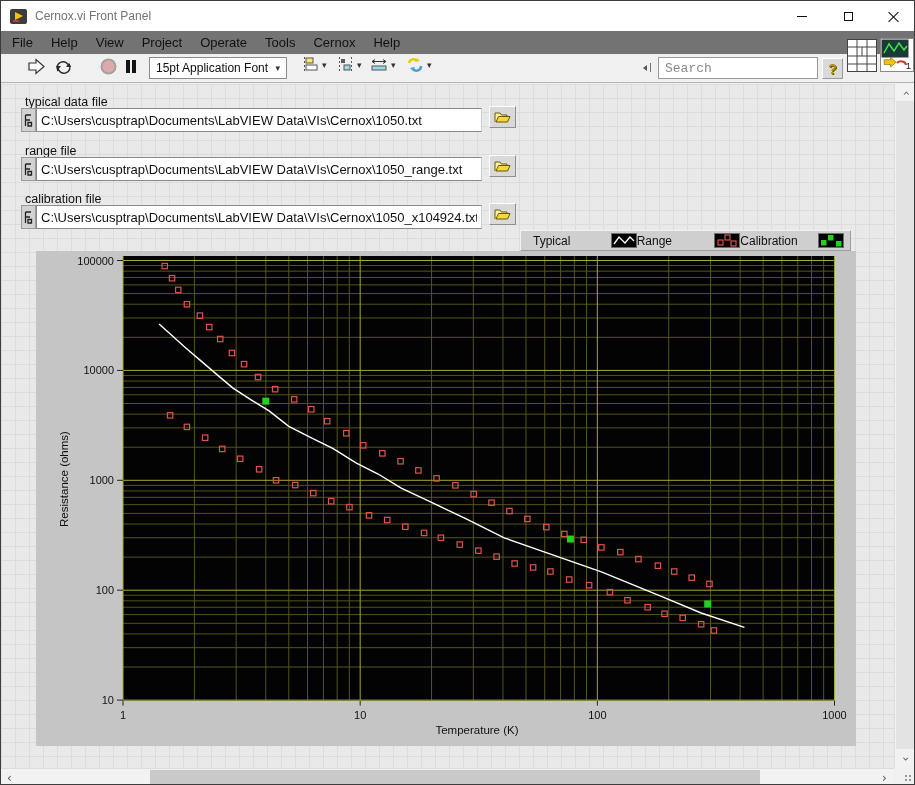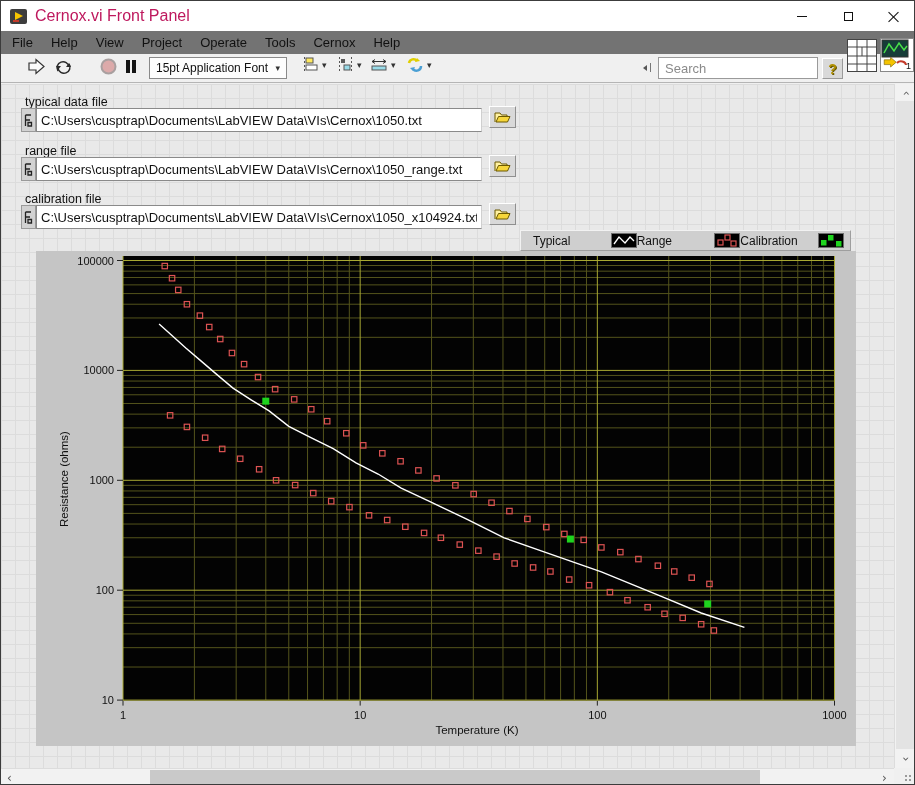--- a/index.html
+++ b/index.html
@@ -4,42 +4,42 @@
 <style>
   html,body{margin:0;padding:0;background:#9a9a9a;}
   *{box-sizing:border-box;}
   #window{position:relative;width:915px;height:785px;background:#f0f0f0;
     font-family:"Liberation Sans",sans-serif;border:1px solid #3c3c3c;overflow:hidden;}
   
   .titlebar{position:absolute;left:0;top:0;width:100%;height:30px;background:#ffffff;display:flex;align-items:center;}
   .lv-icon{width:17px;height:15px;background:#3d3d3d;border-radius:2px;margin:0 8px 0 9px;position:relative;}
   .lv-icon .tri{position:absolute;left:5px;top:3px;width:0;height:0;border-left:8px solid #f5c400;border-top:4.5px solid transparent;border-bottom:4.5px solid transparent;}
   .lv-icon .red{position:absolute;left:3px;bottom:2px;width:6px;height:2px;background:#c43a2a;}
-  .title-text{font-size:16px;color:#be185d;}
+  .title-text{font-size:12px;color:#737373;}
   .win-btn{position:absolute;top:0;width:46px;height:30px;display:flex;align-items:center;justify-content:center;}
   .g-min{width:10px;height:1px;background:#111;}
   .g-max{width:9px;height:9px;border:1px solid #111;}
   .g-close{position:relative;width:11px;height:11px;}
   .g-close:before,.g-close:after{content:"";position:absolute;left:5px;top:-1px;width:1px;height:14px;background:#111;}
   .g-close:before{transform:rotate(45deg);}
   .g-close:after{transform:rotate(-45deg);}
   
   .menubar{position:absolute;left:0;top:30px;width:100%;height:23px;background:#737373;display:flex;align-items:center;padding-left:2px;}
   .menu-item{font-size:13px;color:#111;padding:3px 9px;}
   
   .toolbar{position:absolute;left:0;top:53px;width:100%;height:29px;background:#f0f0f0;border-bottom:1px solid #b5b5b5;}
   .tbtn{position:absolute;top:56px;display:flex;align-items:center;justify-content:center;}
   .font-select{position:absolute;left:148px;top:56px;width:138px;height:22px;background:#fdfdfd;border:1px solid #8a8a8a;font-size:12px;color:#111;display:flex;align-items:center;padding:0 6px;}
   .font-select .lbl{flex:1;}
   .caret{font-size:9px;color:#333;font-family:"DejaVu Sans",sans-serif;}
   .dd-caret{margin-left:3px;}
   .mini-exp{position:absolute;left:642px;top:62px;width:8px;height:9px;border-right:1px solid #777;}
   .mini-exp:before{content:"";position:absolute;right:3px;top:2px;width:0;height:0;border-right:4px solid #555;border-top:3px solid transparent;border-bottom:3px solid transparent;}
   .searchbox{position:absolute;left:657px;top:56px;width:160px;height:22px;background:#fff;border:1px solid #9a9a9a;display:flex;align-items:center;}
-  .searchbox input{flex:1;border:none;outline:none;font-size:13px;color:#333;padding:0 6px;background:transparent;font-family:Liberation Sans, sans-serif;}
+  .searchbox input{flex:1;border:none;outline:none;font-size:13px;color:#333;padding:0 6px;background:transparent;font-family:Liberation Mono, monospace;}
   .searchbox input::placeholder{color:#8a8a8a;}
   .help-btn{position:absolute;left:821px;top:57px;width:21px;height:21px;background:#d9d9d9;border:1px solid #9a9a9a;border-top-color:#fff;border-left-color:#fff;display:flex;align-items:center;justify-content:center;font-weight:bold;font-size:14px;color:#b09000;text-shadow:1px 1px 0 #6a5a00;}
   .grid-btn{position:absolute;left:846px;top:38px;}
   .vi-icon{position:absolute;left:879px;top:37px;width:34px;height:34px;background:#fff;border:1px solid #888;}
   .vi-badge{position:absolute;right:2px;bottom:0px;font-size:9px;color:#111;}
   
   .panel{position:absolute;left:0;top:83px;width:893px;height:684px;background-color:#e9e9e9;
     background-image:linear-gradient(#dcdcdc 1px,transparent 1px),linear-gradient(90deg,#dcdcdc 1px,transparent 1px);
     background-size:14px 14px;}
   .ctl-label{position:absolute;font-size:12.5px;color:#111;}

